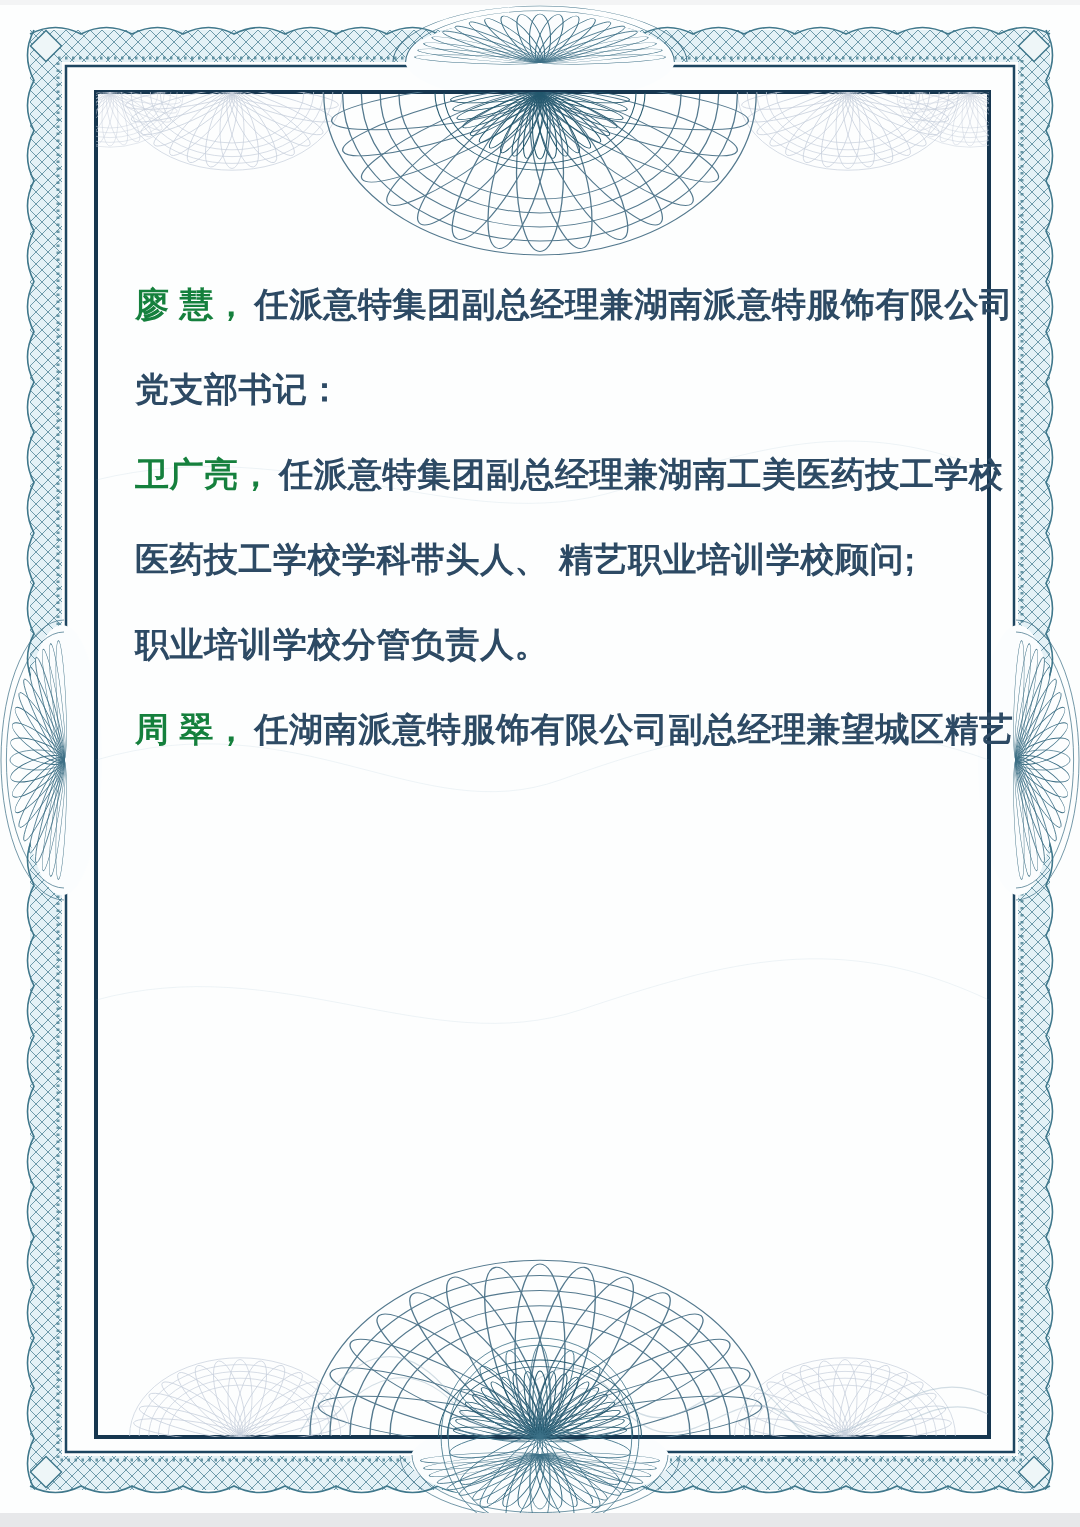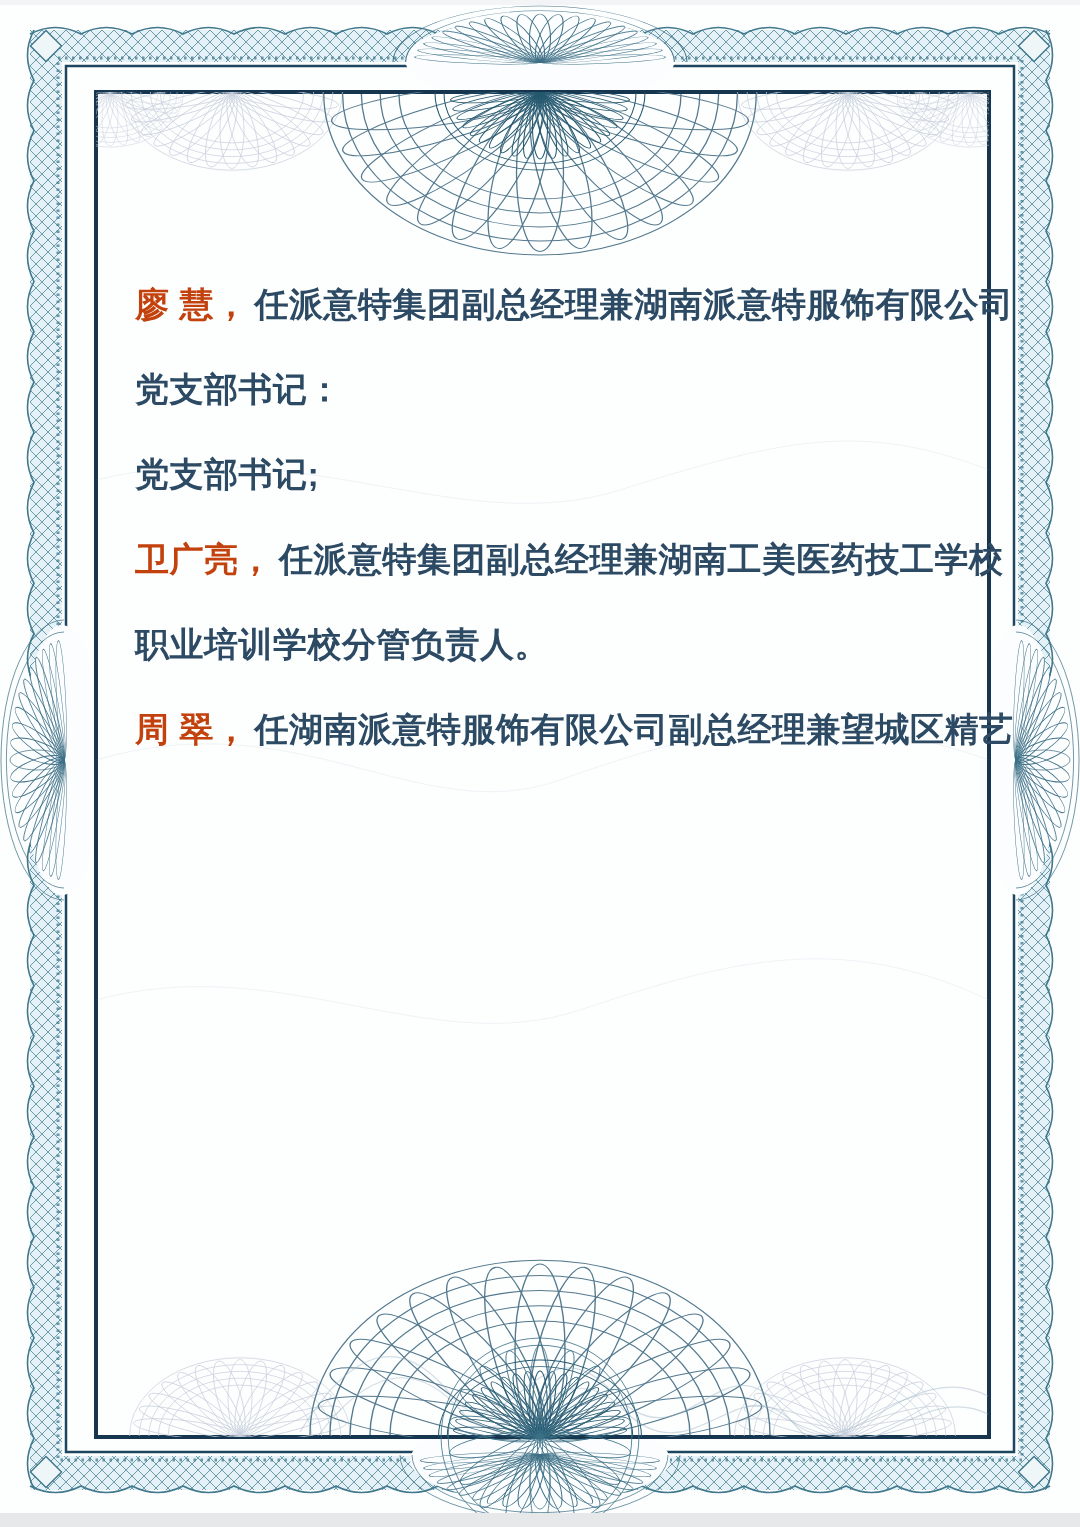--- a/index.html
+++ b/index.html
@@ -11,21 +11,21 @@
   .deco-svg{position:absolute;left:0;top:0;width:1080px;height:1527px;z-index:1;}
   .edge-strip{position:absolute;left:0;bottom:0;width:1080px;height:14px;background:#e7e8ea;z-index:3;}
   .top-strip{position:absolute;left:0;top:0;width:1080px;height:5px;background:#f3f4f5;z-index:3;}
 
   .text-block{
     position:absolute;left:135px;top:262px;width:840px;z-index:2;
     color:#2d4a64;font-size:34px;font-weight:700;letter-spacing:.5px;
   }
   .entry{margin:0;}
   .l{height:85px;line-height:85px;white-space:nowrap;}
-  .pname{font-weight:800;color:#c2410c;margin-right:6px;}
+  .pname{font-weight:800;color:#15803d;margin-right:6px;}
 
   
   .band-edge{stroke:#40788c;stroke-width:1.6;fill:none;}
   .bead{stroke:#40788c;stroke-width:3;fill:none;stroke-dasharray:2.5 4.5;opacity:.75;}
   .frame1{stroke:#1d4560;stroke-width:2.5;fill:none;}
   .frame2{stroke:#16364f;stroke-width:4;fill:none;}
   .smid{stroke:#54798e;stroke-width:.55;fill:none;}
   .sdark{stroke:#24586e;stroke-width:.7;fill:none;}
   .sros{stroke:#3c7187;stroke-width:.8;fill:none;}
   .ghost{stroke:#c7cfdc;stroke-width:.7;fill:none;}
@@ -203,26 +203,26 @@
     <use href="#rosetteall" transform="translate(540 1437) scale(1.02)"></use>
   </g>
 </svg>
 
 <div class="text-block">
   <div class="entry">
     <div class="l"><span class="pname">廖 慧，</span><span>任派意特集团副总经理兼湖南派意特服饰有限公司</span></div>
     <div class="l"><span>党支部书记：</span></div>
   </div>
   <div class="entry">
-    <div class="l"><span>党支部书记;</span></div>
   </div>
   <div class="entry">
   </div>
   <div class="entry">
     <div class="l"><span class="pname">卫广亮，</span><span>任派意特集团副总经理兼湖南工美医药技工学校</span></div>
+    <div class="l"><span>医药技工学校学科带头人、 精艺职业培训学校顾问;</span></div>
   </div>
   <div class="entry">
     <div class="l"><span>职业培训学校分管负责人。</span></div>
     <div class="l"><span class="pname">周 翠，</span><span>任湖南派意特服饰有限公司副总经理兼望城区精艺</span></div>
   </div>
 </div>
 
 <div class="top-strip"></div>
 <div class="edge-strip"></div>
 

